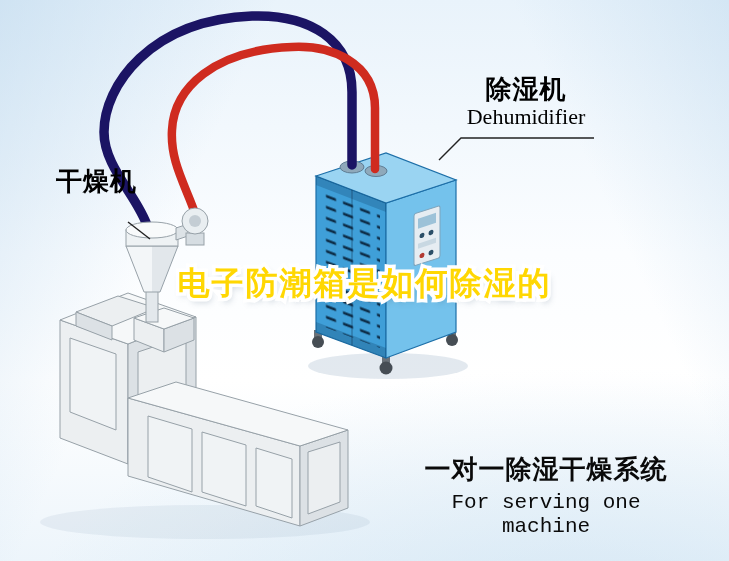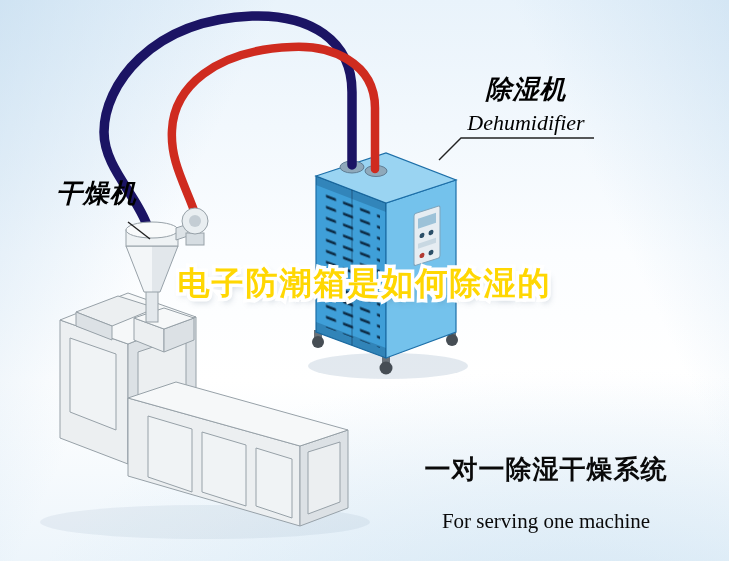--- a/index.html
+++ b/index.html
@@ -9,36 +9,36 @@
     background:
       linear-gradient(245deg, rgba(186,214,236,.45), rgba(255,255,255,0) 22%),
       linear-gradient(115deg, rgba(186,214,236,.55) 0%, rgba(255,255,255,0) 28%),
       radial-gradient(900px 420px at 80% 112%, rgba(190,218,238,.5), rgba(255,255,255,0) 62%),
       linear-gradient(180deg, #e9f3fb 0%, #fbfdff 45%, #ffffff 68%, #edf5fb 100%);
   }
   .scene{position:absolute;left:0;top:0;width:729px;height:561px;}
 
   .label{position:absolute;color:var(--label-text,#000);}
   .label .cn{font-weight:bold;font-size:26px;line-height:30px;letter-spacing:1px;}
-  .label .en{font-family:"Liberation Serif",serif;font-size:22px;line-height:26px;margin-top:6px;}
-  .label-dryer{left:56px;top:178px;font-style:italic;}
-  .label-dehu{left:456px;top:74px;width:140px;text-align:center;font-style:italic;}
+  .label .en{font-family:"Liberation Serif",serif;font-size:22px;line-height:26px;margin-top:0;}
+  .label-dryer{left:56px;top:166px;}
+  .label-dehu{left:456px;top:74px;width:140px;text-align:center;}
 
   .title-wrap{position:absolute;left:0;top:262px;width:729px;height:52px;text-align:center;}
   .title{position:absolute;left:0;top:0;width:100%;font-size:32px;font-weight:bold;letter-spacing:2px;white-space:nowrap;}
   .title.outline{
     color:var(--title-outline,#fff);
     -webkit-text-stroke:7px var(--title-outline,#fff);
     text-shadow:2px 4px 6px rgba(70,95,120,.35);
   }
   .title.fill{color:var(--title-fill,#ffd702);}
 
   .caption{position:absolute;left:410px;top:452px;width:272px;text-align:center;color:#0a0a0a;}
   .caption .cap-cn{font-size:26px;font-weight:bold;letter-spacing:1px;line-height:34px;}
-  .caption .cap-en{font-family:Liberation Serif, serif;font-size:21px;line-height:24px;margin-top:23px;}
+  .caption .cap-en{font-family:Liberation Mono, monospace;font-size:21px;line-height:24px;margin-top:5px;}
 
   
   .mx{stroke:var(--machine-line,#97a1a8);stroke-width:1;}
   .mL{fill:var(--machine-light,#f6f8f9);}
   .mM{fill:var(--machine-mid,#eceff1);}
   .mD{fill:var(--machine-dark,#dce1e5);}
   .mP{fill:#f0f3f5;}
   .cab-front{fill:var(--cabinet-front,#3f9fd8);stroke:var(--cabinet-outline,#1d6fa8);stroke-width:1.2;}
   .cab-side{fill:var(--cabinet-side,#74c2ec);stroke:var(--cabinet-outline,#1d6fa8);stroke-width:1.2;}
   .cab-top{fill:var(--cabinet-top,#9ad4f2);stroke:var(--cabinet-outline,#1d6fa8);stroke-width:1.2;}

